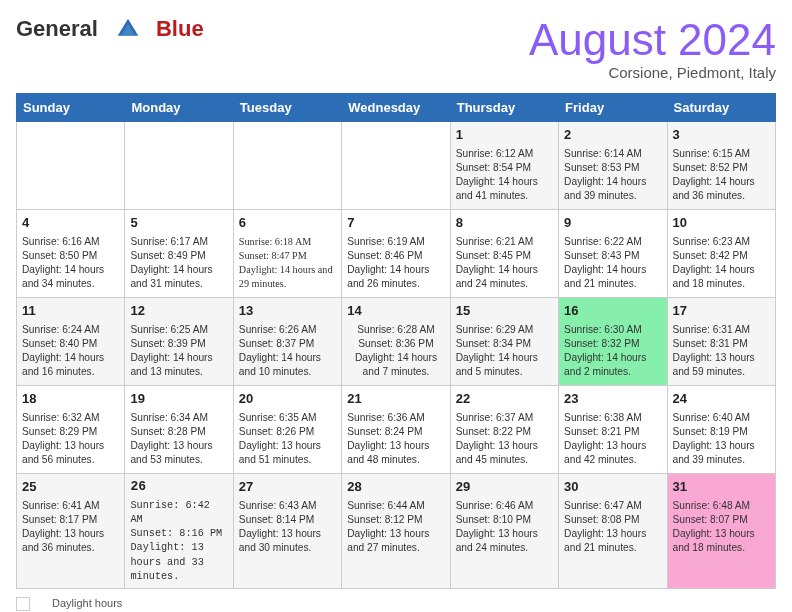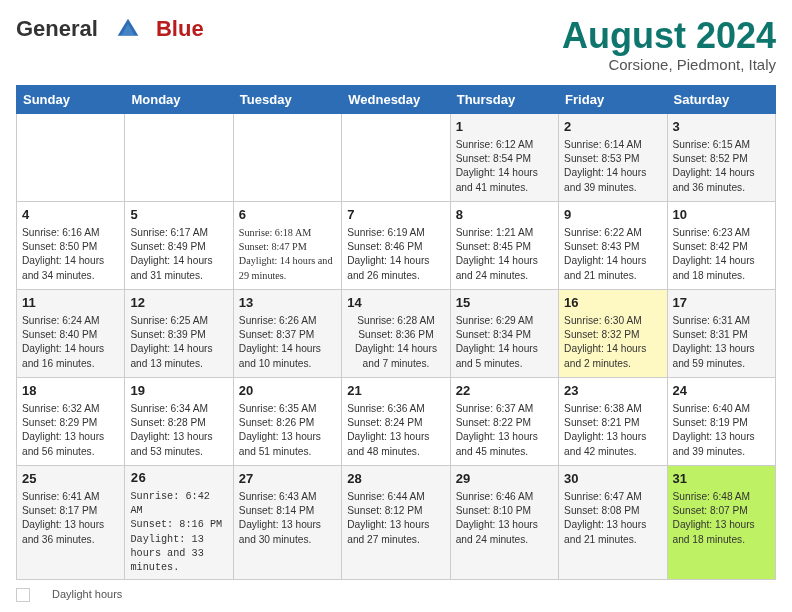--- a/index.html
+++ b/index.html
@@ -28,23 +28,23 @@
     }
     .logo-icon {
       width: 24px;
       height: 24px;
       margin-left: 2px;
     }
     .title-block {
       text-align: right;
     }
     .month-title {
-      font-size: 36px;
-      font-weight: bold;
-      color: #0f766e;
+      font-size: 44px;
+      font-weight: normal;
+      color: #8b5cf6;
       line-height: 1.1;
     }
     .location {
       font-size: 15px;
       color: #555;
     }
     .calendar {
       width: 100%;
       border-collapse: collapse;
       font-size: 11px;
@@ -186,21 +186,21 @@
 Daylight: 14 hours and 29 minutes.</div>
         </td>
         <td style="background: rgb(255, 255, 255);">
           <span class="day-num">7</span>
           <div class="day-info" style="white-space: pre-line;">Sunrise: 6:19 AM
 Sunset: 8:46 PM
 Daylight: 14 hours and 26 minutes.</div>
         </td>
         <td style="background: rgb(255, 255, 255);">
           <span class="day-num">8</span>
-          <div class="day-info" style="white-space: pre-line;">Sunrise: 1:21 AM
+          <div class="day-info" style="white-space: pre-line;">Sunrise: 6:21 AM
 Sunset: 8:45 PM
 Daylight: 14 hours and 24 minutes.</div>
         </td>
         <td style="background: rgb(255, 255, 255);">
           <span class="day-num">9</span>
           <div class="day-info" style="white-space: pre-line;">Sunrise: 6:22 AM
 Sunset: 8:43 PM
 Daylight: 14 hours and 21 minutes.</div>
         </td>
         <td style="background: rgb(255, 255, 255);">
@@ -234,21 +234,21 @@
           <div class="day-info" style="white-space: pre-line; text-align: center;">Sunrise: 6:28 AM
 Sunset: 8:36 PM
 Daylight: 14 hours and 7 minutes.</div>
         </td>
         <td style="background: rgb(245, 245, 245);">
           <span class="day-num">15</span>
           <div class="day-info" style="white-space: pre-line;">Sunrise: 6:29 AM
 Sunset: 8:34 PM
 Daylight: 14 hours and 5 minutes.</div>
         </td>
-        <td style="background: #fef9c3;">
+        <td style="background: #86efac;">
           <span class="day-num">16</span>
           <div class="day-info" style="white-space: pre-line;">Sunrise: 6:30 AM
 Sunset: 8:32 PM
 Daylight: 14 hours and 2 minutes.</div>
         </td>
         <td style="background: rgb(245, 245, 245);">
           <span class="day-num">17</span>
           <div class="day-info" style="white-space: pre-line;">Sunrise: 6:31 AM
 Sunset: 8:31 PM
 Daylight: 13 hours and 59 minutes.</div>
@@ -328,21 +328,21 @@
           <div class="day-info" style="white-space: pre-line;">Sunrise: 6:46 AM
 Sunset: 8:10 PM
 Daylight: 13 hours and 24 minutes.</div>
         </td>
         <td style="background: rgb(245, 245, 245);">
           <span class="day-num">30</span>
           <div class="day-info" style="white-space: pre-line;">Sunrise: 6:47 AM
 Sunset: 8:08 PM
 Daylight: 13 hours and 21 minutes.</div>
         </td>
-        <td style="background: #bef264;">
+        <td style="background: #f9a8d4;">
           <span class="day-num">31</span>
           <div class="day-info" style="white-space: pre-line;">Sunrise: 6:48 AM
 Sunset: 8:07 PM
 Daylight: 13 hours and 18 minutes.</div>
         </td>
       </tr>
     </tbody>
 </table>
 
 <div class="legend">

